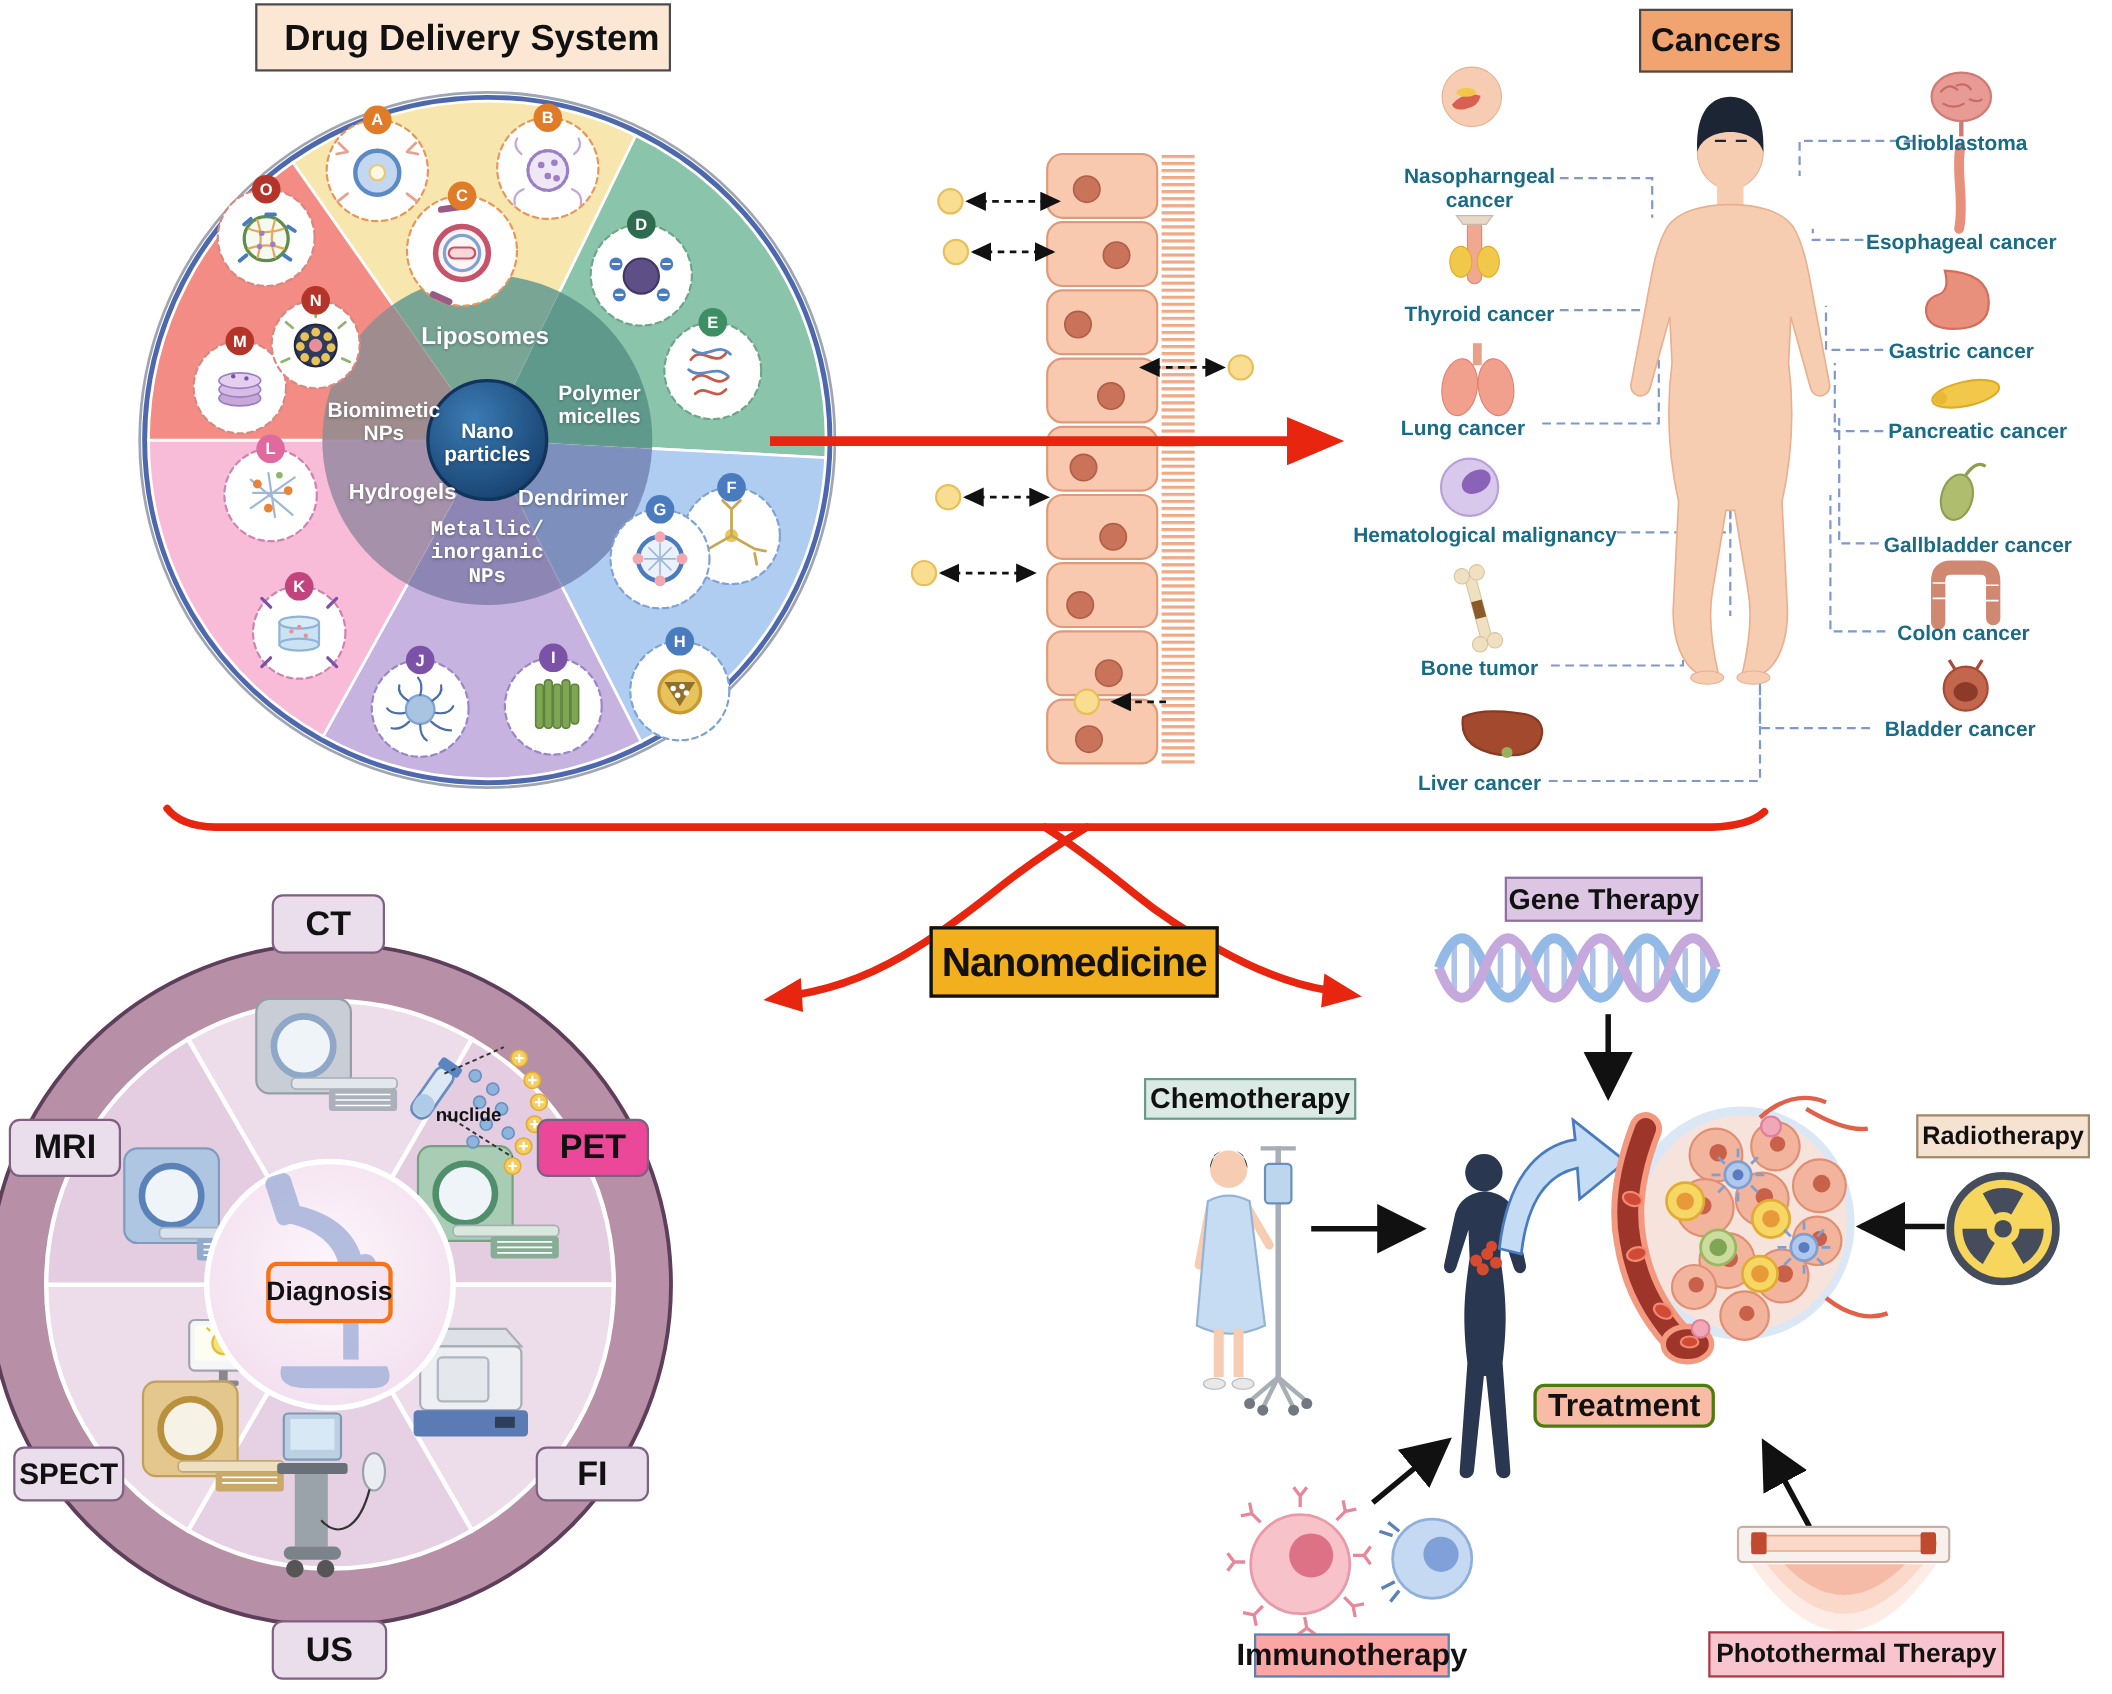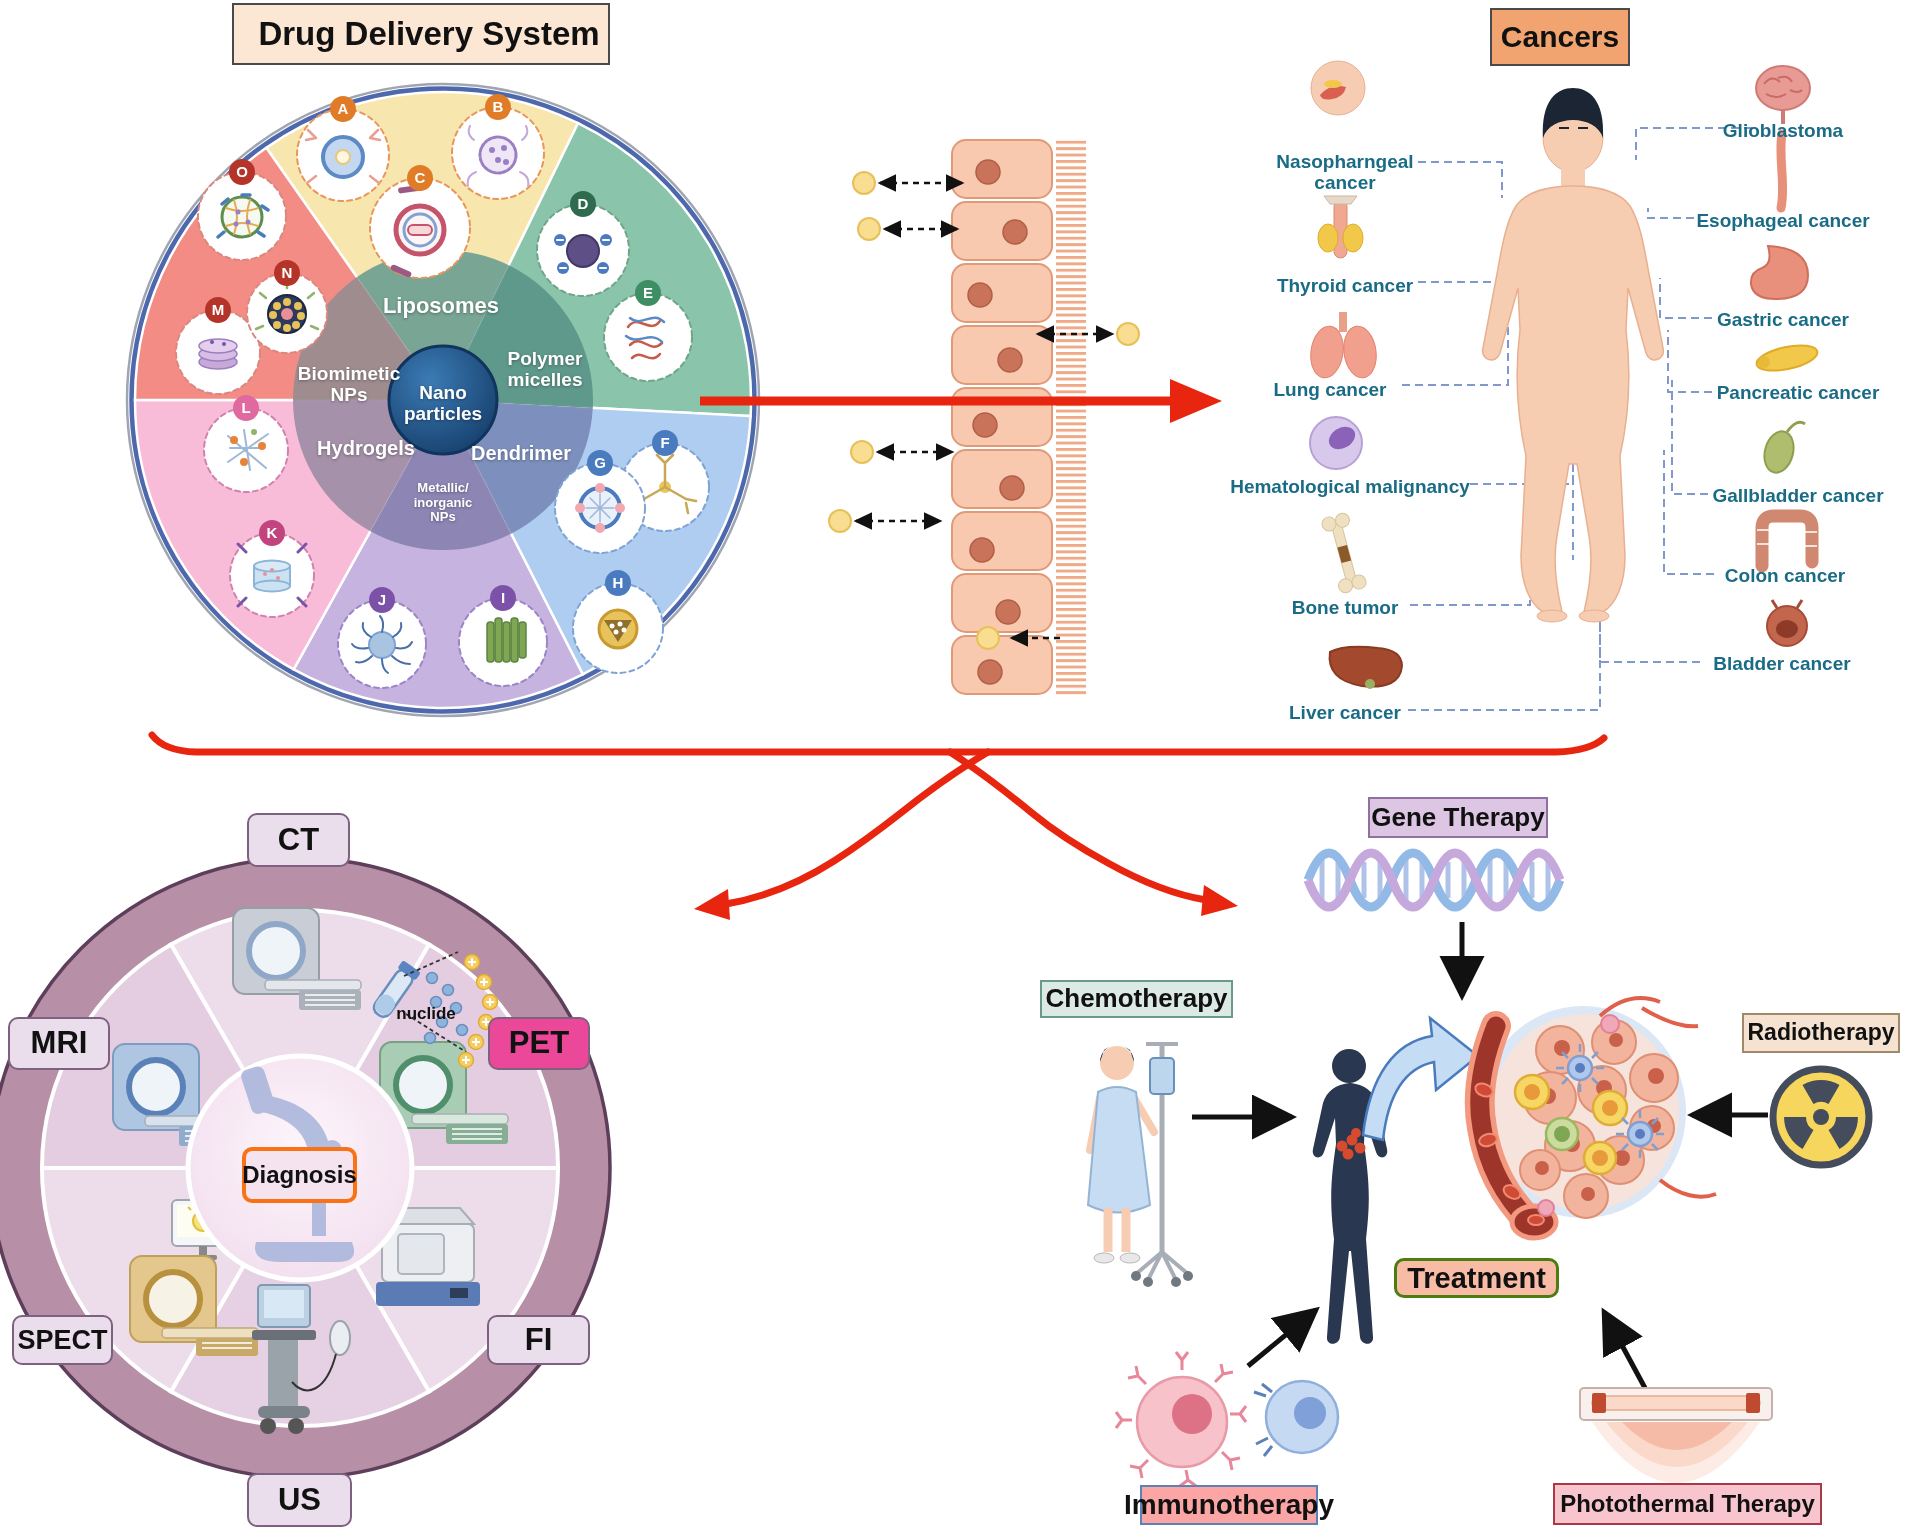--- a/index.html
+++ b/index.html
@@ -647,21 +647,21 @@
 </g>
 </svg>
 
 <div class="box" style="left:232px;top:3px;width:378px;height:62px;background:#FCE7D5;border:2px solid #4A4A4A;font-size:33px;padding-left:16px;">Drug Delivery System</div>
 <div class="box" style="left:1490px;top:8px;width:140px;height:58px;background:#F2A470;border:2px solid #4A4A4A;font-size:30px;">Cancers</div>
 
 <div class="lbl wlbl" style="left:441px;top:306px;font-size:22px;">Liposomes</div>
 <div class="lbl wlbl" style="left:545px;top:369px;font-size:19px;">Polymer
 micelles</div>
 <div class="lbl wlbl" style="left:521px;top:453px;font-size:20px;">Dendrimer</div>
-<div class="lbl wlbl" style="left:443px;top:503px;font-size:13px;">Metallic/
+<div class="lbl wlbl" style="left:443px;top:503px;font-size:19px;font-family:Liberation Mono, monospace;">Metallic/
 inorganic
 NPs</div>
 <div class="lbl wlbl" style="left:366px;top:448px;font-size:20px;">Hydrogels</div>
 <div class="lbl wlbl" style="left:349px;top:384px;font-size:19px;">Biomimetic
 NPs</div>
 <div class="lbl wlbl" style="left:443px;top:403px;font-size:19px;">Nano
 particles</div>
 
 <div class="lbl teal t2" style="left:1345px;top:172px;">Nasopharngeal cancer</div>
 <div class="lbl teal" style="left:1345px;top:286px;">Thyroid cancer</div>
@@ -671,20 +671,21 @@
 <div class="lbl teal" style="left:1345px;top:713px;">Liver cancer</div>
 
 <div class="lbl teal" style="left:1783px;top:131px;">Glioblastoma</div>
 <div class="lbl teal" style="left:1783px;top:221px;">Esophageal cancer</div>
 <div class="lbl teal" style="left:1783px;top:320px;">Gastric cancer</div>
 <div class="lbl teal" style="left:1798px;top:393px;">Pancreatic cancer</div>
 <div class="lbl teal" style="left:1798px;top:496px;">Gallbladder cancer</div>
 <div class="lbl teal" style="left:1785px;top:576px;">Colon cancer</div>
 <div class="lbl teal" style="left:1782px;top:664px;">Bladder cancer</div>
 
+<div class="box" style="left:845px;top:842px;width:263px;height:65px;background:#F2AF1E;border:3px solid #111;font-size:37px;letter-spacing:-1px;">Nanomedicine</div>
 
 <div class="box" style="left:247px;top:813px;width:103px;height:54px;background:#EADDEC;border:2px solid #7E6080;border-radius:10px;font-size:31px;">CT</div>
 <div class="box" style="left:488px;top:1017px;width:102px;height:53px;background:#ec4899;border:2px solid #7E6080;border-radius:10px;font-size:31px;">PET</div>
 <div class="box" style="left:8px;top:1017px;width:102px;height:53px;background:#EADDEC;border:2px solid #7E6080;border-radius:10px;font-size:31px;">MRI</div>
 <div class="box" style="left:12px;top:1315px;width:101px;height:50px;background:#EADDEC;border:2px solid #7E6080;border-radius:10px;font-size:27px;">SPECT</div>
 <div class="box" style="left:487px;top:1315px;width:103px;height:50px;background:#EADDEC;border:2px solid #7E6080;border-radius:10px;font-size:31px;">FI</div>
 <div class="box" style="left:247px;top:1473px;width:105px;height:54px;background:#EADDEC;border:2px solid #7E6080;border-radius:10px;font-size:31px;">US</div>
 <div class="box" style="left:242px;top:1147px;width:115px;height:56px;background:#F5E4F0;border:4px solid #f97316;border-radius:10px;font-size:24px;">Diagnosis</div>
 <div class="lbl" style="left:426px;top:1014px;font-size:17px;color:#111;">nuclide</div>
 

